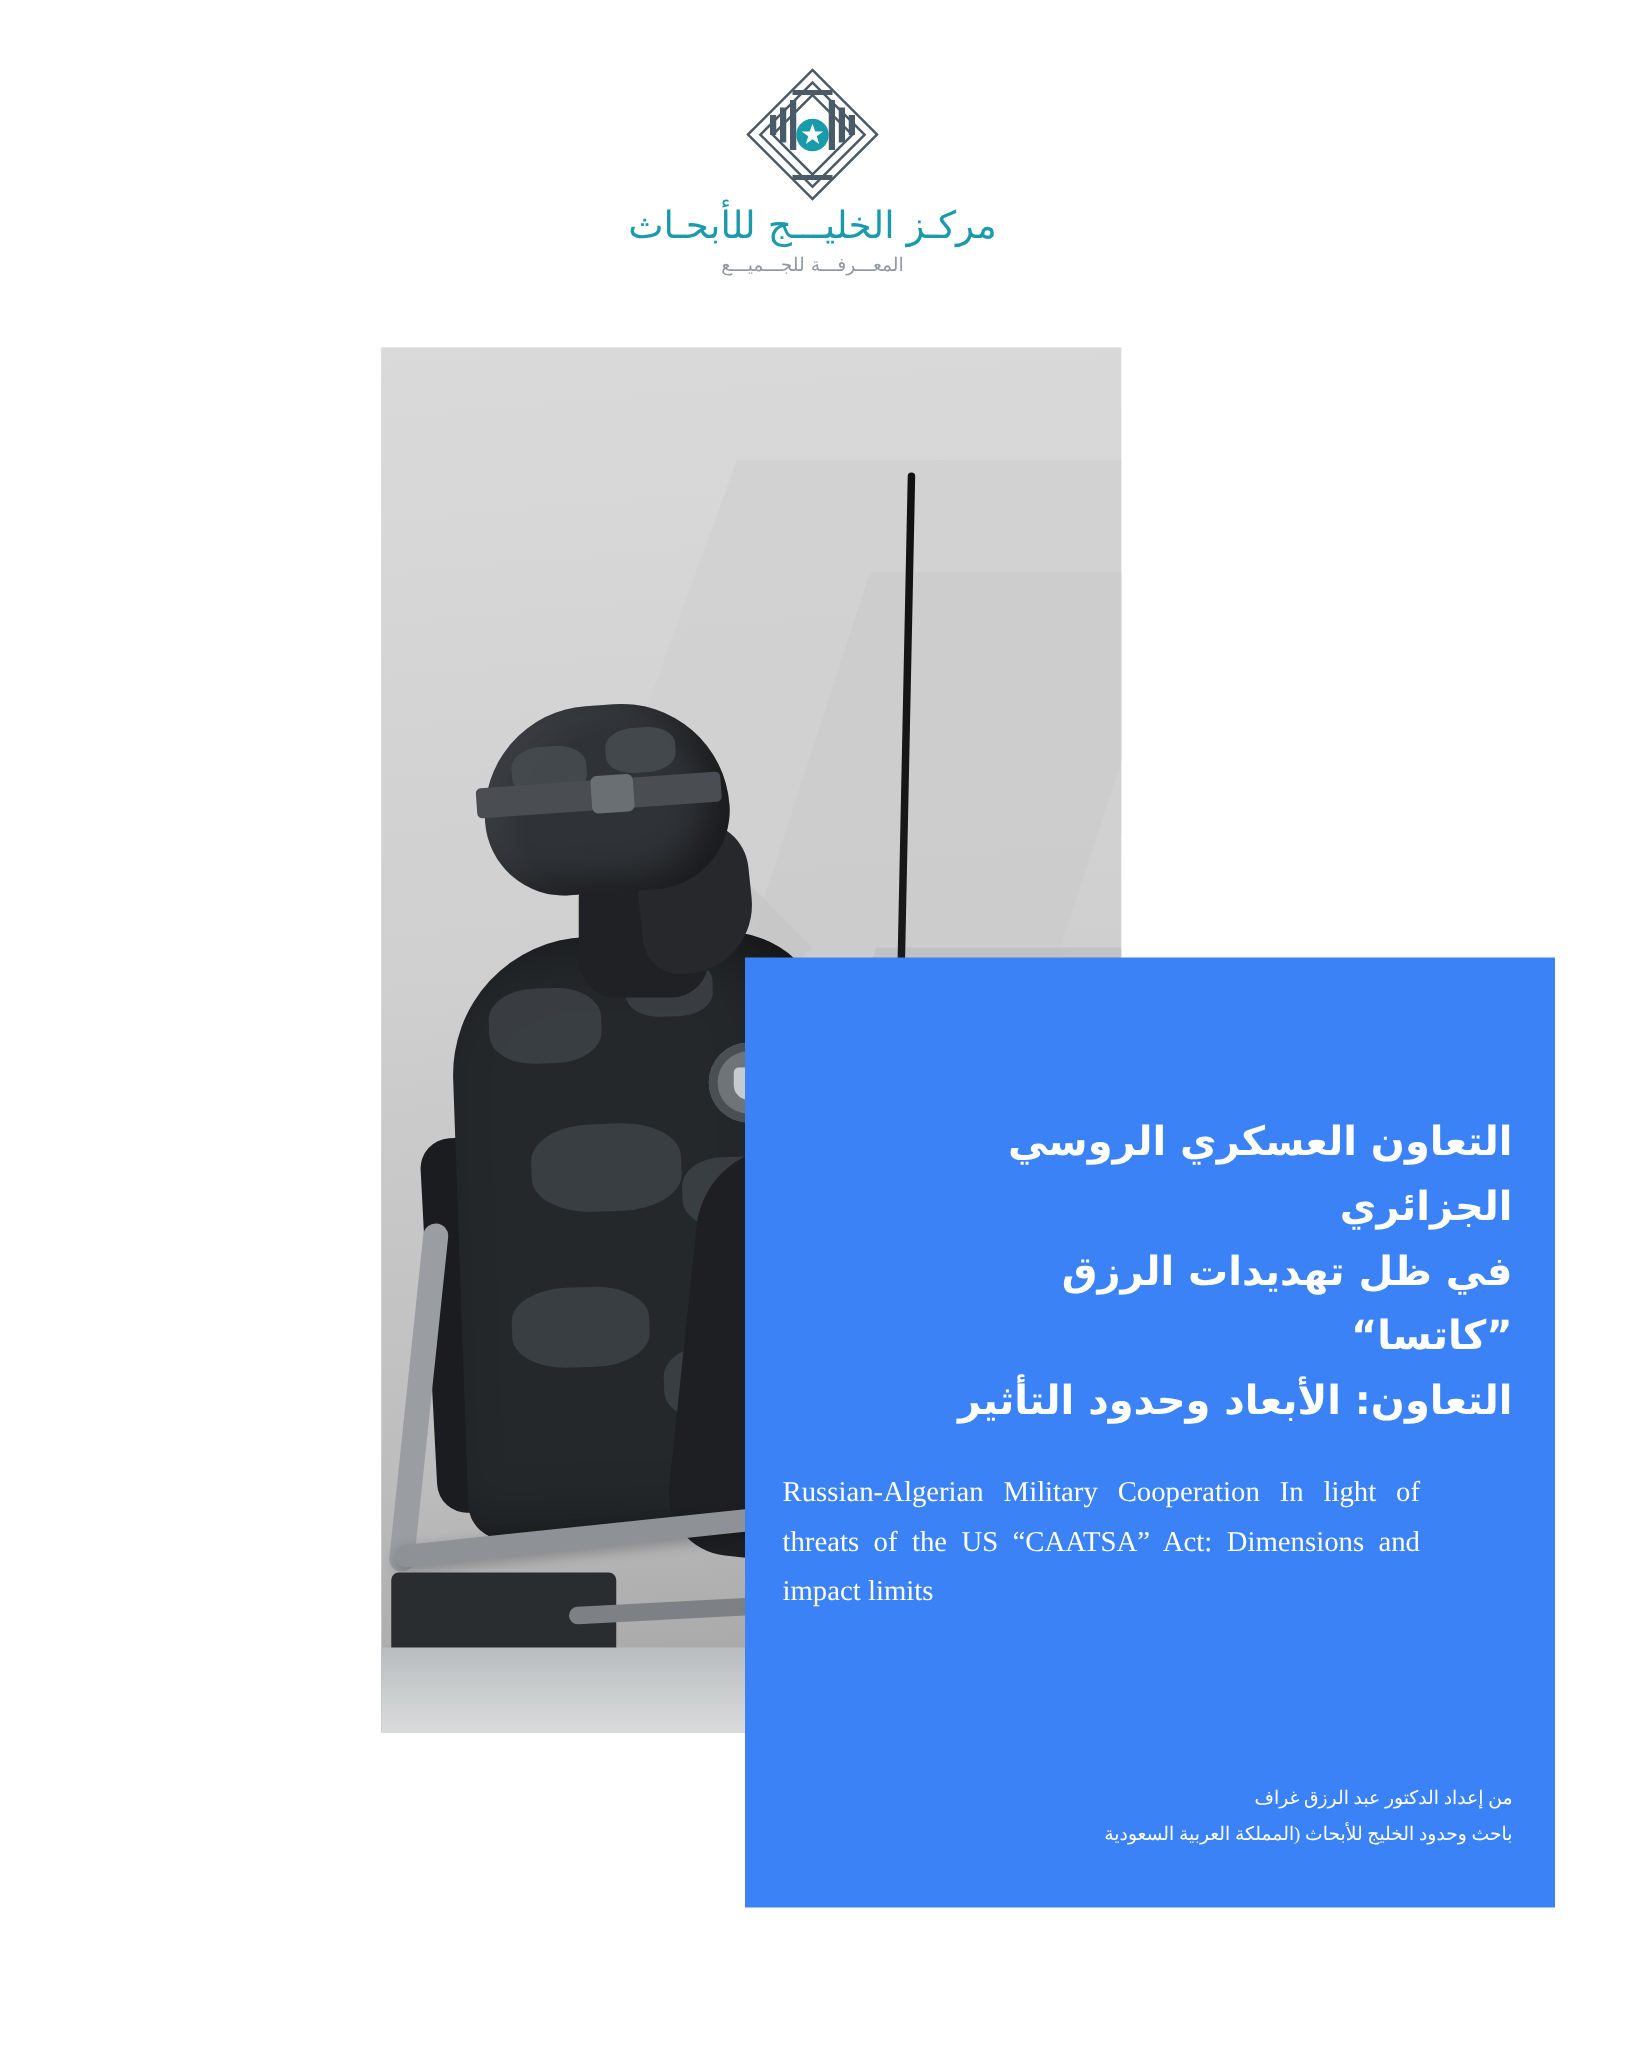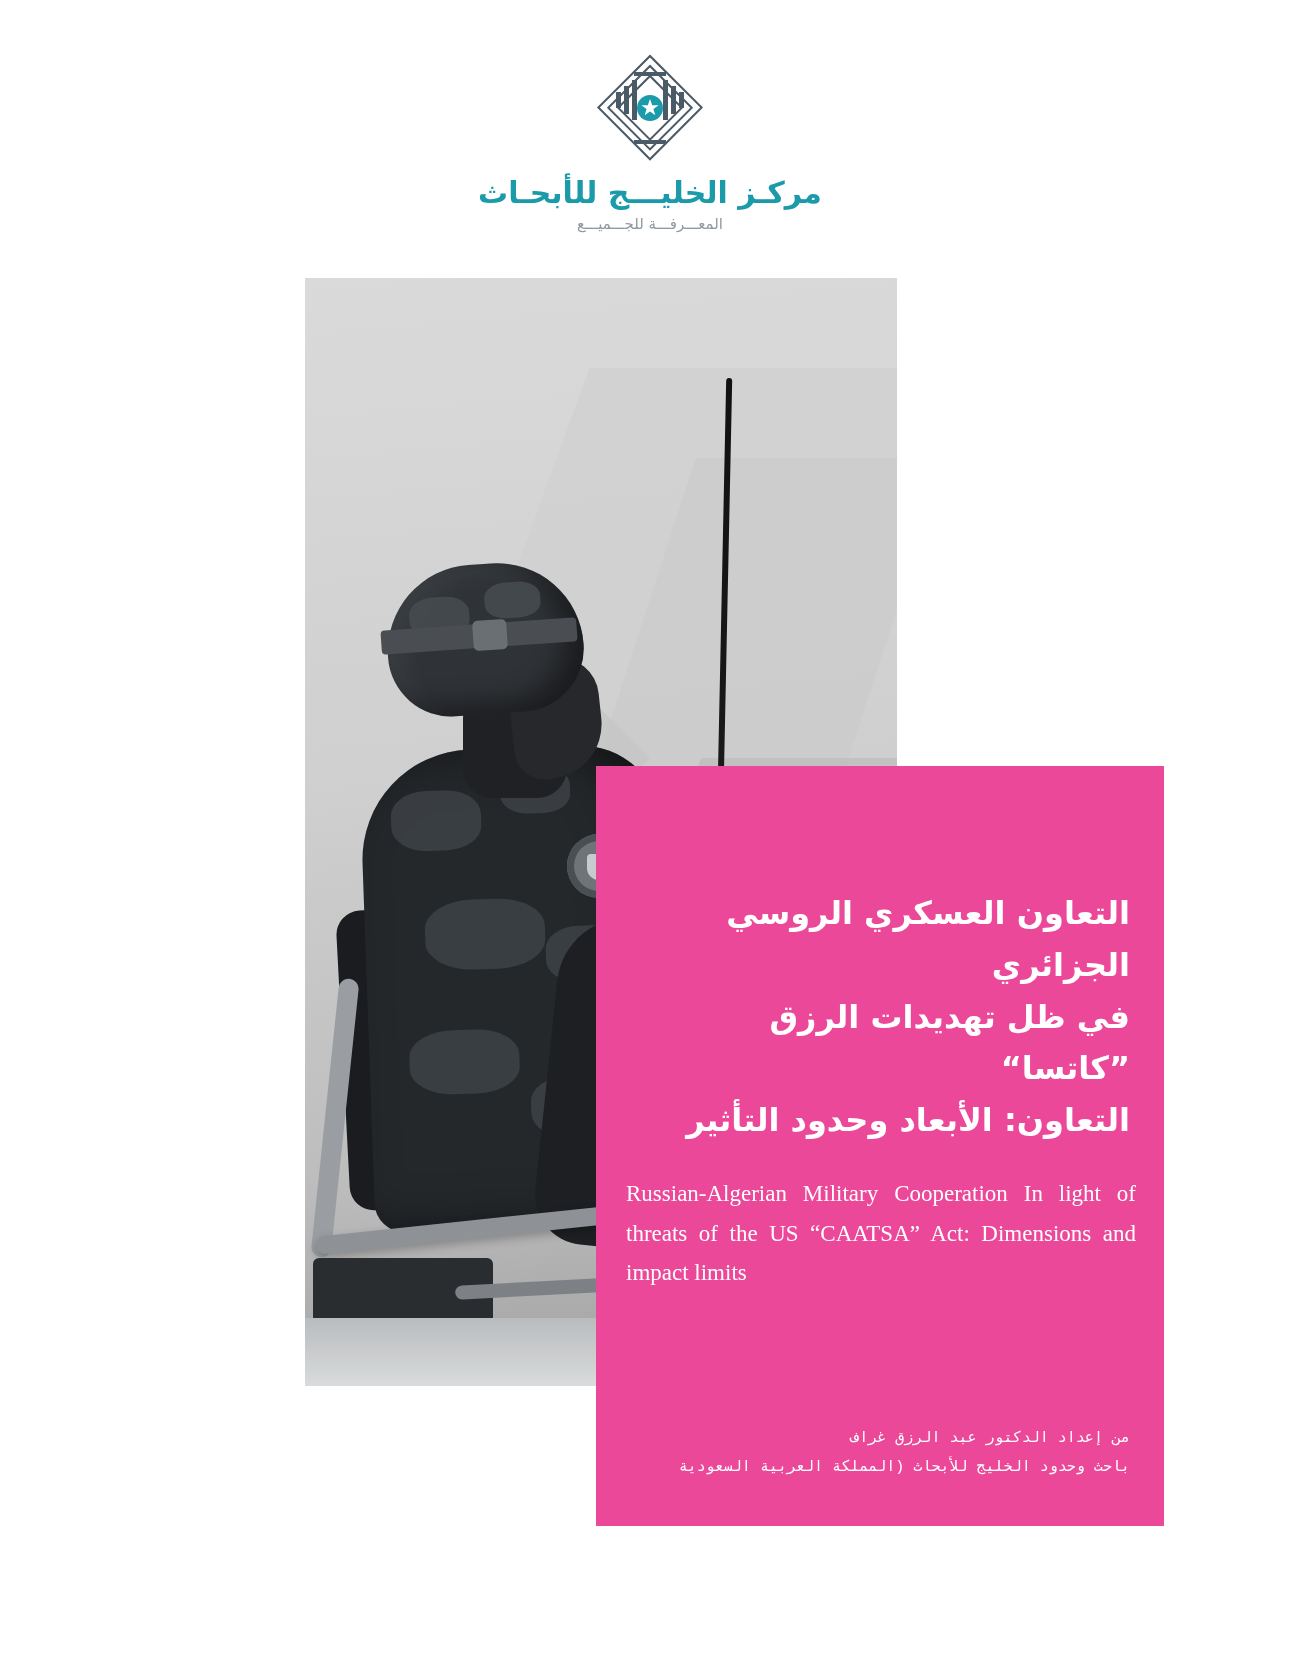--- a/index.html
+++ b/index.html
@@ -26,25 +26,25 @@
     align-items: center;
   }
   .logo-mark {
     width: 112px;
     height: 112px;
     position: relative;
   }
   .logo-mark svg { display: block; }
 
   .logo-wordmark {
-    margin-top: 12px;
+    margin-top: 0;
     color: #1b9aaa;
     font-family: "DejaVu Sans", sans-serif;
     font-size: 30px;
-    font-weight: bold;
+    font-weight: normal;
     letter-spacing: 1px;
     direction: rtl;
     text-align: left;
     line-height: 1.1;
   }
   .logo-tagline {
     margin-top: 6px;
     color: #8e9aa0;
     font-family: "DejaVu Sans", sans-serif;
     font-size: 15px;
@@ -217,23 +217,23 @@
     width: 180px; height: 90px;
     background: #2a2d30;
     border-radius: 6px;
   }
 
   
   .panel {
     position: absolute;
     left: 596px;
     top: 766px;
-    width: 568px;
+    width: 648px;
     height: 760px;
-    background: #ec4899;
+    background: #3b82f6;
     color: #ffffff;
   }
   .panel-title-ar {
     position: absolute;
     right: 34px;
     top: 122px;
     width: 500px;
     direction: rtl;
     text-align: right;
     font-family: "DejaVu Sans", sans-serif;
@@ -254,21 +254,21 @@
     text-align: justify;
     text-align-last: left;
   }
   .panel-author {
     position: absolute;
     right: 34px;
     bottom: 44px;
     width: 500px;
     direction: rtl;
     text-align: right;
-    font-family: Liberation Mono, monospace;
+    font-family: Liberation Serif, serif;
     font-size: 15px;
     line-height: 1.9;
     color: #ffffff;
   }
 </style>
 </head>
 <body>
 
 <div class="logo-block">
   <div class="logo-mark">

